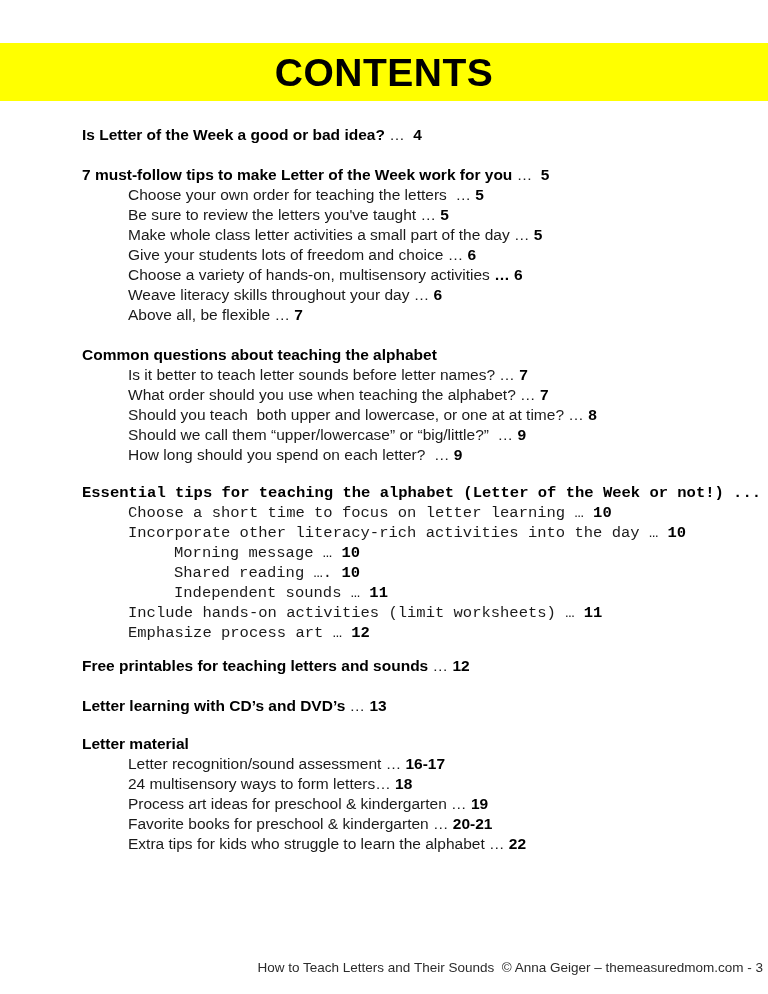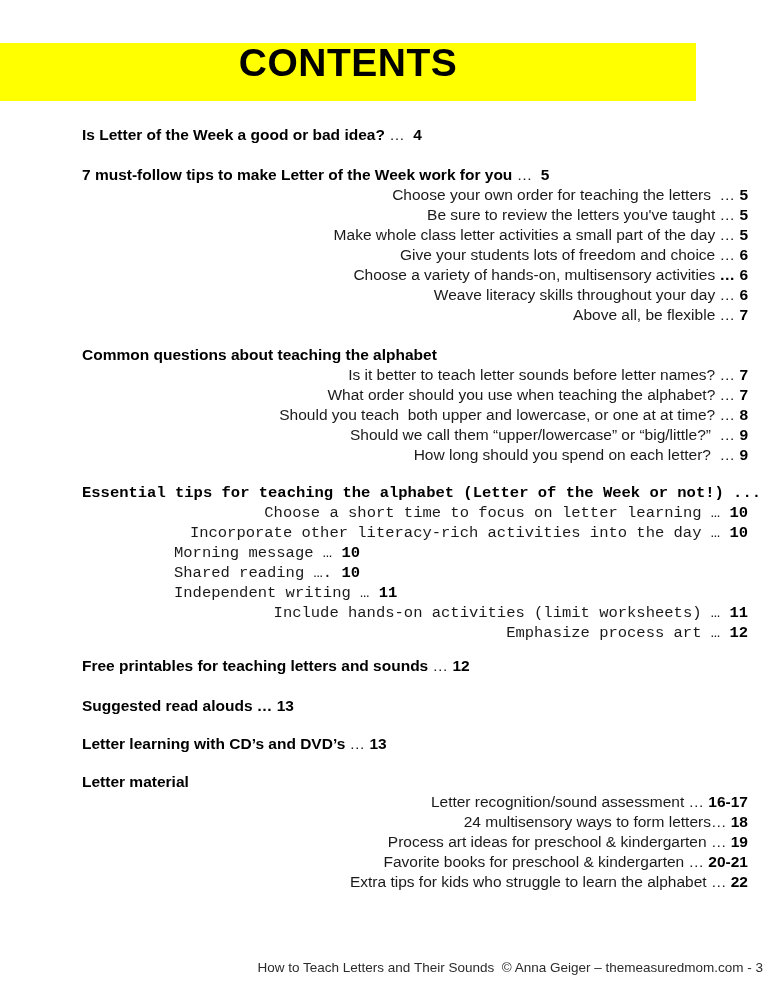--- a/index.html
+++ b/index.html
@@ -6,23 +6,23 @@
   body {
     width: 768px; height: 994px;
     background: #ffffff;
     font-family: "Liberation Sans", sans-serif;
     color: #1a1a1a;
     position: relative;
     overflow: hidden;
   }
   .header-band {
     position: absolute;
-    top: 43px; left: 0; width: 696px; height: 58px;
+    top: 43px; left: 0; width: 768px; height: 58px;
     background: #ffff00;
-    display: flex; justify-content: center;
+    display: flex; align-items: center; justify-content: center;
   }
   .header-title {
     font-size: 39px;
     font-weight: 700;
     color: #000000;
     letter-spacing: 0.5px;
     line-height: 1;
   }
   .toc {
     position: absolute;
@@ -33,21 +33,21 @@
   .toc-section:nth-child(2),
   .toc-section:nth-child(5) { margin-bottom: 20px; }
   .toc-section:nth-child(4) { margin-bottom: 13px; font-family: Liberation Mono, monospace; }
   .toc-entry {
     font-size: 15.5px;
     line-height: 20px;
     white-space: pre;
     color: #1a1a1a;
     margin-left: 32px;
   }
-  .toc-entry.lvl2 { padding-left: 46px; text-align: right; }
+  .toc-entry.lvl2 { padding-left: 46px; }
   .toc-entry.lvl3 { padding-left: 92px; }
   .b { font-weight: 700; color: #000000; }
   .footer {
     position: absolute;
     top: 960px; right: 5px;
     font-size: 13.5px;
     color: #2b2b2b;
     white-space: pre;
   }
 </style>
@@ -79,29 +79,26 @@
       <div class="toc-entry lvl2"><span class="">Should you teach  both upper and lowercase, or one at at time?</span><span class=""> … </span><span class="b">8</span></div>
       <div class="toc-entry lvl2"><span class="">Should we call them “upper/lowercase” or “big/little?”</span><span class="">  … </span><span class="b">9</span></div>
       <div class="toc-entry lvl2"><span class="">How long should you spend on each letter?</span><span class="">  … </span><span class="b">9</span></div>
     </div>
     <div class="toc-section">
       <div class="toc-entry lvl1"><span class="b">Essential tips for teaching the alphabet (Letter of the Week or not!)</span><span class="b"> ... </span><span class="b">10</span></div>
       <div class="toc-entry lvl2"><span class="">Choose a short time to focus on letter learning</span><span class=""> … </span><span class="b">10</span></div>
       <div class="toc-entry lvl2"><span class="">Incorporate other literacy-rich activities into the day</span><span class=""> … </span><span class="b">10</span></div>
       <div class="toc-entry lvl3"><span class="">Morning message</span><span class=""> … </span><span class="b">10</span></div>
       <div class="toc-entry lvl3"><span class="">Shared reading</span><span class=""> …. </span><span class="b">10</span></div>
-      <div class="toc-entry lvl3"><span class="">Independent writing</span><span class=""> … </span><span class="b">11</span></div>
+      <div class="toc-entry lvl3"><span class="">Independent sounds</span><span class=""> … </span><span class="b">11</span></div>
       <div class="toc-entry lvl2"><span class="">Include hands-on activities (limit worksheets)</span><span class=""> … </span><span class="b">11</span></div>
       <div class="toc-entry lvl2"><span class="">Emphasize process art</span><span class=""> … </span><span class="b">12</span></div>
     </div>
     <div class="toc-section">
       <div class="toc-entry lvl1"><span class="b">Free printables for teaching letters and sounds</span><span class=""> … </span><span class="b">12</span></div>
-    </div>
-    <div class="toc-section">
-      <div class="toc-entry lvl1"><span class="b">Suggested read alouds</span><span class="b"> … </span><span class="b">13</span></div>
     </div>
     <div class="toc-section">
       <div class="toc-entry lvl1"><span class="b">Letter learning with CD’s and DVD’s</span><span class=""> … </span><span class="b">13</span></div>
     </div>
     <div class="toc-section">
       <div class="toc-entry lvl1"><span class="b">Letter material</span></div>
       <div class="toc-entry lvl2"><span class="">Letter recognition/sound assessment</span><span class=""> … </span><span class="b">16-17</span></div>
       <div class="toc-entry lvl2"><span class="">24 multisensory ways to form letters</span><span class="">… </span><span class="b">18</span></div>
       <div class="toc-entry lvl2"><span class="">Process art ideas for preschool &amp; kindergarten</span><span class=""> … </span><span class="b">19</span></div>
       <div class="toc-entry lvl2"><span class="">Favorite books for preschool &amp; kindergarten</span><span class=""> … </span><span class="b">20-21</span></div>

